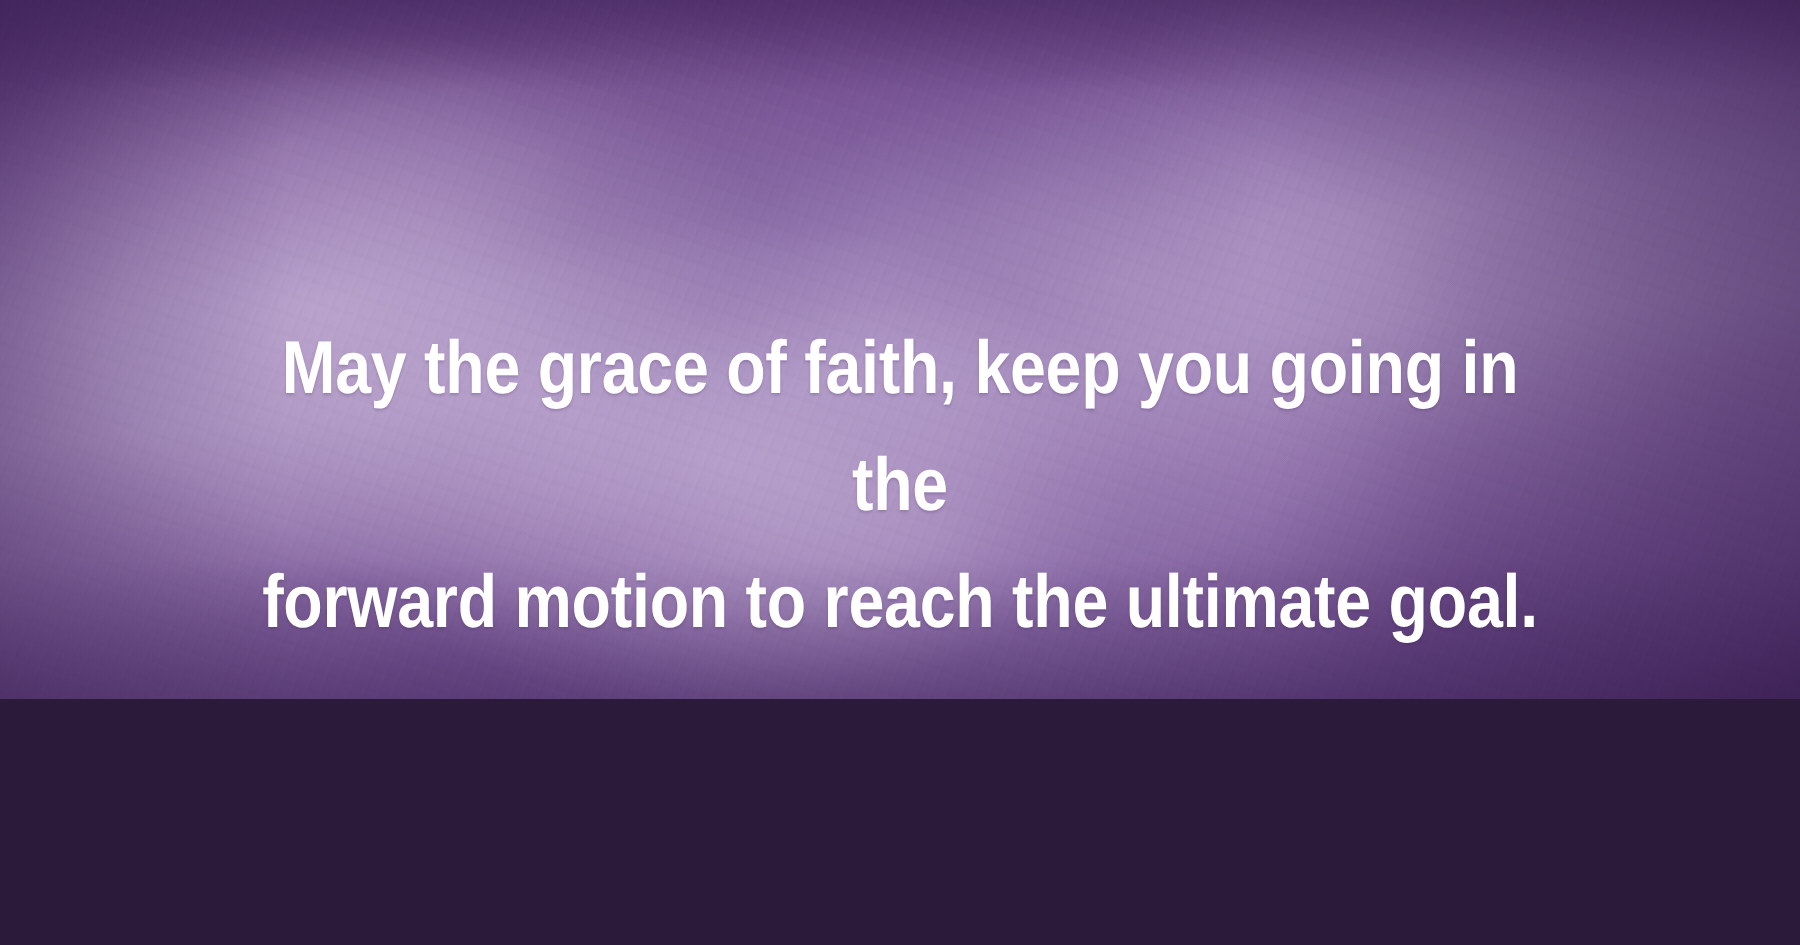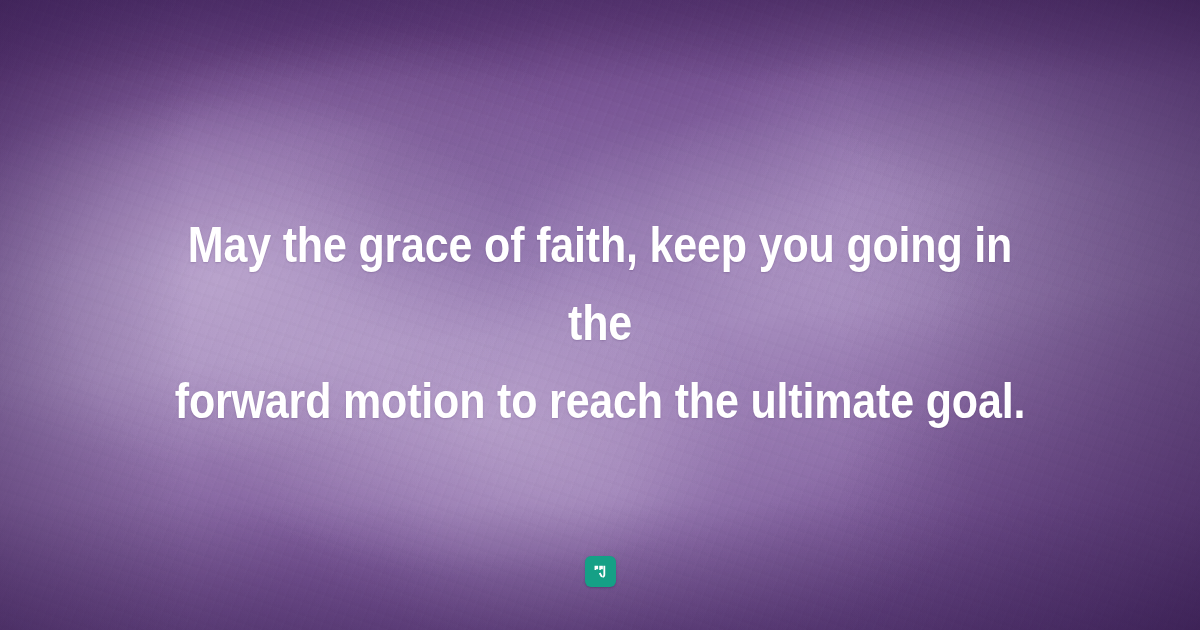--- a/index.html
+++ b/index.html
@@ -5,21 +5,21 @@
 <style>
   html, body {
     margin: 0;
     padding: 0;
     background: #2b1a3a;
   }
 
   .card {
     position: relative;
     width: 1200px;
-    height: 630px;
+    height: 466px;
     overflow: hidden;
     font-family: "Liberation Sans", sans-serif;
     
     background-color: #6d28d9;
     isolation: isolate;
   }
 
   
   .bg-layer {
     position: absolute;

